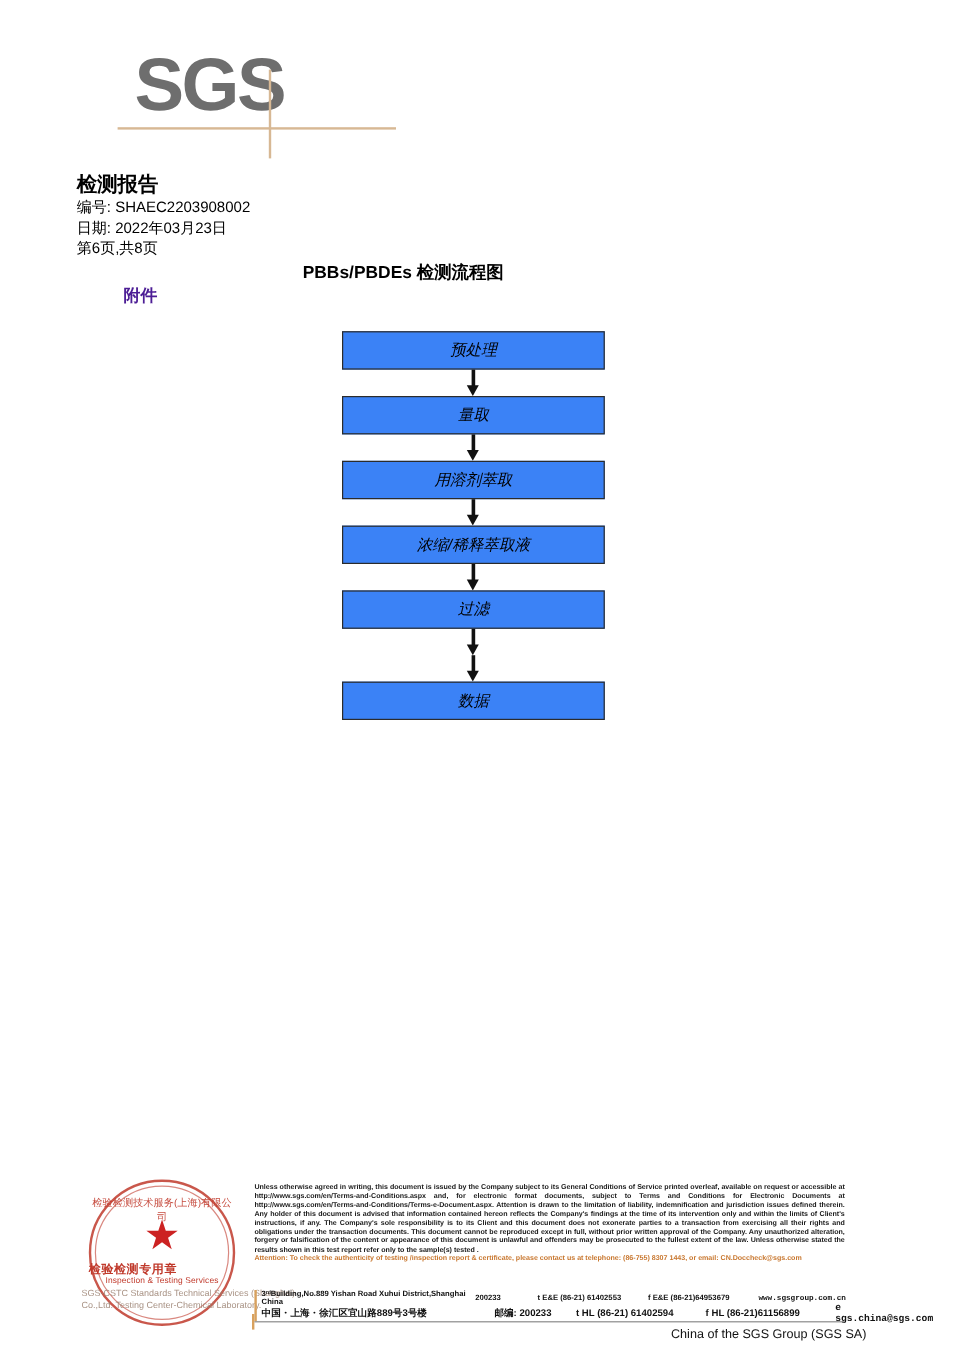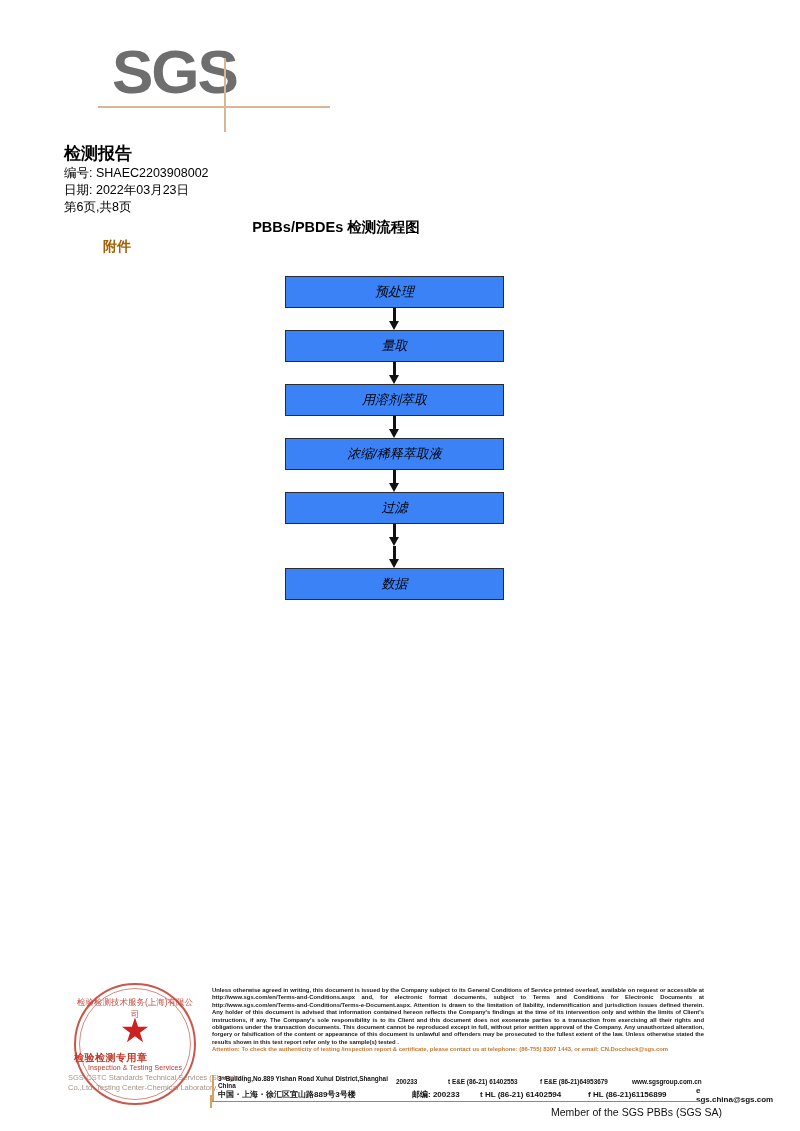--- a/index.html
+++ b/index.html
@@ -79,21 +79,21 @@
     flex: none;
   }
   .meta-page {
     font-size: 12.5px;
     color: #000;
     flex: none;
   }
   .doc-sub {
     font-size: 14px;
     font-weight: bold;
-    color: #a16207;
+    color: #4c1d95;
     margin-top: 22px;
     padding-left: 39px;
   }
 
   
   .flow-title {
     position: absolute;
     top: 218px;
     left: 0;
     width: 672px;
@@ -268,21 +268,21 @@
     height: 13px;
     font-size: 6.4px;
     color: #111;
     font-weight: 600;
   }
   .addr-row.cn { font-size: 8px; gap: 16px; }
   .addr-a { width: 178px; flex: none; }
   .addr-b { width: 52px; flex: none; }
   .addr-c { width: 92px; flex: none; }
   .addr-d { width: 92px; flex: none; }
-  .addr-e { flex: 1; }
+  .addr-e { flex: 1; font-family: Liberation Mono, monospace; }
 
   .addr-sep {
     position: absolute;
     left: 212px;
     top: 126px;
     width: 492px;
     height: 1px;
     background: #8a8a8a;
   }
   .addr-tick {
@@ -407,15 +407,15 @@
       <span class="addr-b">邮编: 200233</span>
       <span class="addr-c">t HL (86-21) 61402594</span>
       <span class="addr-d">f HL (86-21)61156899</span>
       <span class="addr-e">e sgs.china@sgs.com</span>
     </div>
   </div>
 
   <div class="addr-sep"></div>
   <div class="addr-tick"></div>
 
-  <div class="member">Member of the SGS PBBs (SGS SA)</div>
+  <div class="member">China of the SGS Group (SGS SA)</div>
 
 </div>
 
 </body></html>

